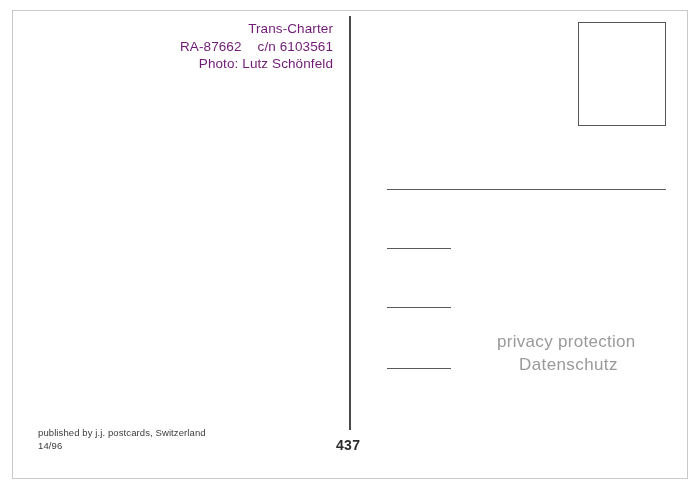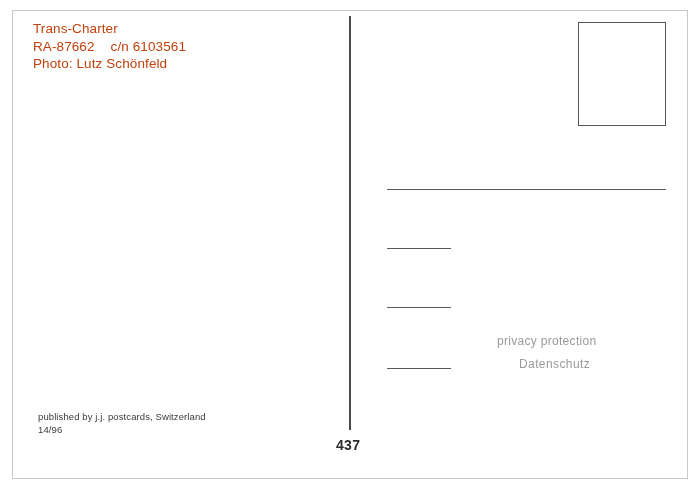--- a/index.html
+++ b/index.html
@@ -23,24 +23,25 @@
     height: 469px;
     border: 1px solid #c9c9c9;
     box-sizing: border-box;
   }
   
   .caption {
     position: absolute;
     left: 33px;
     top: 20px;
     width: 300px;
-    color: #c2410c;
+    color: #701a75;
     font-size: 13.5px;
     line-height: 17.6px;
     letter-spacing: 0.1px;
+    text-align: right;
   }
   .caption .line {
     white-space: pre;
   }
   .caption .line .gap {
     display: inline-block;
     width: 16px;
   }
   
   .divider {
@@ -80,35 +81,35 @@
   .rule-3 { top: 307px; }
   .rule-4 { top: 368px; }
   
   .watermark {
     position: absolute;
     left: 497px;
     top: 330px;
     width: 200px;
     text-align: left;
     color: #9a9a9a;
-    font-size: 12px;
+    font-size: 17px;
     line-height: 23px;
     letter-spacing: 0.3px;
     white-space: nowrap;
   }
   .watermark .wm2 {
     display: block;
     margin-left: 22px;
     letter-spacing: 0.4px;
   }
   
   .publisher {
     position: absolute;
     left: 38px;
-    top: 410px;
+    top: 426px;
     color: #3a3a3a;
     font-size: 9.5px;
     line-height: 13px;
     letter-spacing: 0.1px;
   }
   .card-number {
     position: absolute;
     left: 336px;
     top: 437px;
     color: #2b2b2b;

